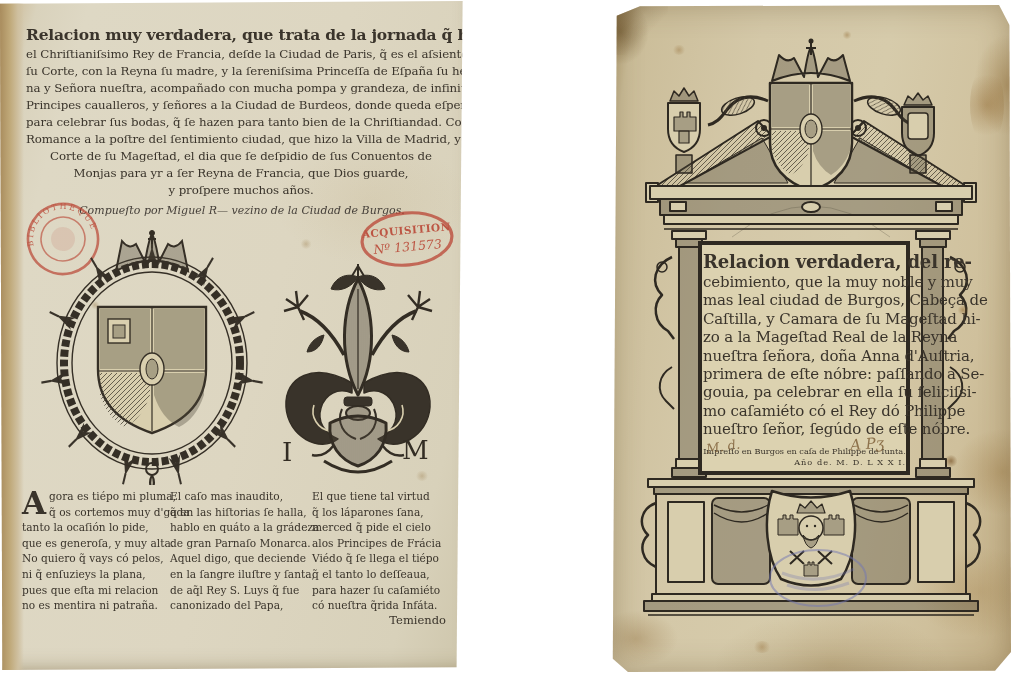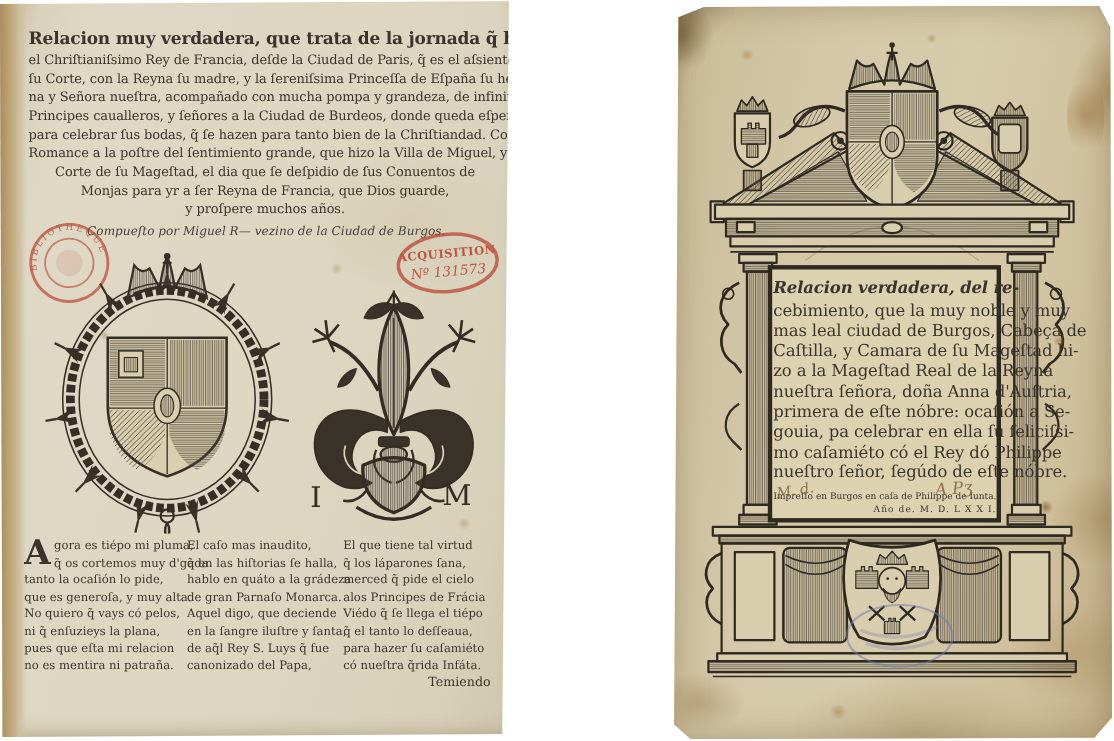--- a/index.html
+++ b/index.html
@@ -42,21 +42,21 @@
       radial-gradient(90px 60px at 92% 88%, rgba(160,125,70,.30), transparent 75%),
       linear-gradient(100deg,#b6a277 0%,#cbbd99 5%,#d4c8a8 30%,#d6cbab 55%,#cfc09c 82%,#c2ae85 100%);
     clip-path:polygon(1.2% 1.6%,7% .2%,97% 0,99.6% 3%,100% 97%,96% 99.8%,4% 100%,.2% 98%);
     box-shadow:inset 0 0 30px rgba(90,65,30,.35);
   }
   .fold{position:absolute;left:0;top:0;width:56px;height:50px;
     background:linear-gradient(135deg, rgba(90,65,30,.5) 0%, rgba(90,65,30,.12) 40%, transparent 62%);}
   .frame-svg{position:absolute;left:0;top:0;}
   .panel-text{position:absolute;left:91px;top:245px;width:203px;text-align:center;}
   .p-line{white-space:nowrap;font-size:15px;line-height:18.4px;letter-spacing:-.15px;}
-  .p-line.big{font-size:15px;line-height:23px;font-weight:600;font-style:italic;}
+  .p-line.big{font-size:18px;line-height:23px;font-weight:600;}
   .imprint{margin-top:7px;font-size:8.2px;line-height:11px;letter-spacing:0;}
   .imprint .i2{letter-spacing:1px;text-align:right;}
   .handwriting{position:absolute;font-style:italic;color:#7a5a33;opacity:.8;font-size:13px;}
   .hw-left{left:94px;top:434px;transform:rotate(-9deg);}
   .hw-right{left:238px;top:430px;transform:rotate(-4deg);font-size:15px;}
   .spot{position:absolute;border-radius:50%;pointer-events:none;}
 </style>
 </head>
 <body>
 
@@ -65,21 +65,21 @@
   <div class="page page-left">
     <div style="position:absolute;left:0;top:0;bottom:0;width:24px;background:linear-gradient(90deg,#a98c5d 0%,#bfa878 40%,#cfc0a0 75%,rgba(207,192,160,0) 100%);"></div>
 
     <div class="title-block">
       <div class="t-line big">Relacion muy verdadera, que trata de la jornada q̃ ha hecho</div>
       <div class="t-line">el Chriſtianiſsimo Rey de Francia, deſde la Ciudad de Paris, q̃ es el aſsiento de</div>
       <div class="t-line">ſu Corte, con la Reyna ſu madre, y la ſereniſsima Princeſſa de Eſpaña ſu herma-</div>
       <div class="t-line">na y Señora nueſtra, acompañado con mucha pompa y grandeza, de infinitos</div>
       <div class="t-line">Principes caualleros, y ſeñores a la Ciudad de Burdeos, donde queda eſperádo</div>
       <div class="t-line">para celebrar ſus bodas, q̃ ſe hazen para tanto bien de la Chriſtiandad. Con vn</div>
-      <div class="t-line">Romance a la poſtre del ſentimiento grande, que hizo la Villa de Miguel, y</div>
+      <div class="t-line">Romance a la poſtre del ſentimiento ciudad, que hizo la Villa de Madrid, y</div>
       <div class="t-line">Corte de ſu Mageſtad, el dia que ſe deſpidio de ſus Conuentos de</div>
       <div class="t-line">Monjas para yr a ſer Reyna de Francia, que Dios guarde,</div>
       <div class="t-line">y proſpere muchos años.</div>
     </div>
 
     <div class="byline" style="color:#46403a;">Compueſto por Miguel R— vezino de la Ciudad de Burgos.</div>
 
     <svg class="stamp stamp-round" width="78" height="78" viewBox="0 0 78 78">
       <defs>
           <path id="arcTop" d="M9,39 A30,30 0 1 1 69,39"></path>
@@ -353,21 +353,21 @@
       </g>
     </svg>
 
     <div class="panel-text">
       <div class="p-line big">Relacion verdadera, del re-</div>
       <div class="p-line">cebimiento, que la muy noble y muy</div>
       <div class="p-line">mas leal ciudad de Burgos, Cabeça de</div>
       <div class="p-line">Caſtilla, y Camara de ſu Mageſtad hi-</div>
       <div class="p-line">zo a la Mageſtad Real de la Reyna</div>
       <div class="p-line">nueſtra ſeñora, doña Anna d'Auſtria,</div>
-      <div class="p-line">primera de eſte nóbre: ocaſión a Se-</div>
+      <div class="p-line">primera de eſte nóbre: paſſando a Se-</div>
       <div class="p-line">gouia, pa celebrar en ella ſu feliciſsi-</div>
       <div class="p-line">mo caſamiéto có el Rey dó Philippe</div>
       <div class="p-line">nueſtro ſeñor, ſegúdo de eſte nóbre.</div>
       <div class="imprint">
         <div>Impreſſo en Burgos en caſa de Philippe de Iunta.</div>
         <div class="i2">Año de.  M. D. L X X I.</div>
       </div>
     </div>
 
     <div class="handwriting hw-left">M. d.</div>

